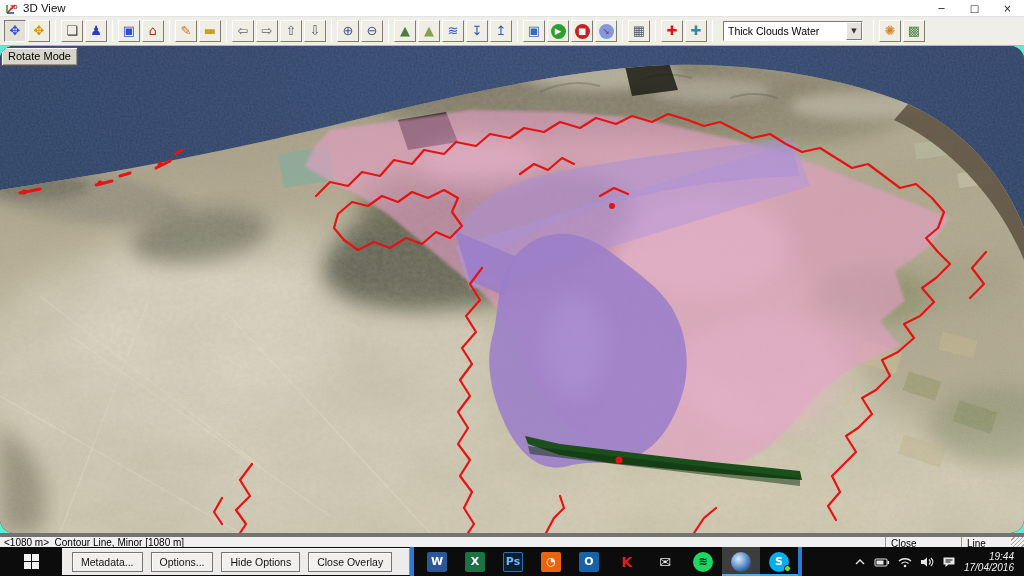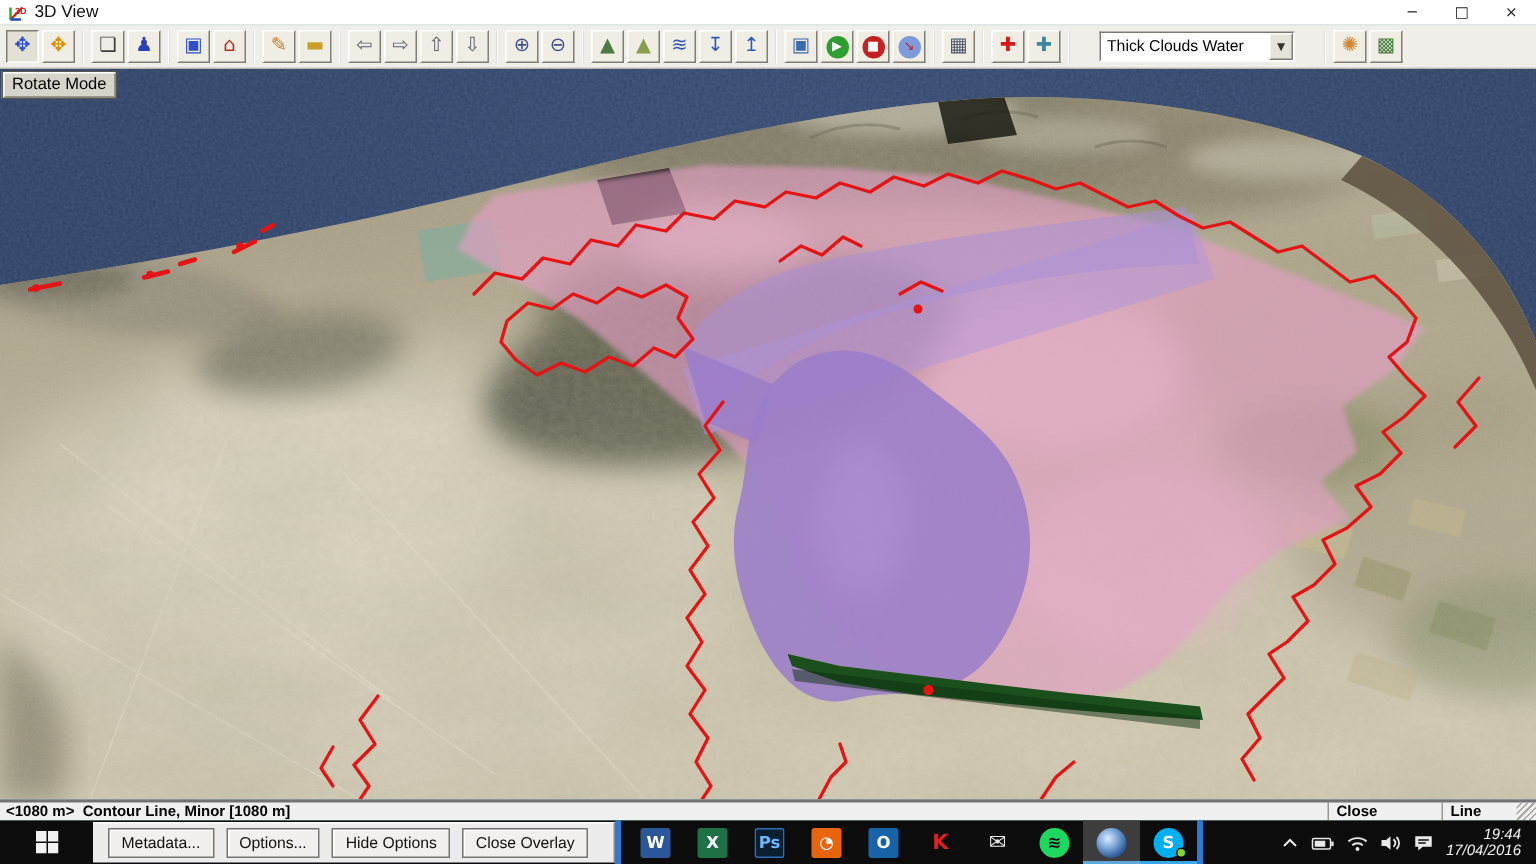--- a/index.html
+++ b/index.html
@@ -21,37 +21,37 @@
   .toolbar { position:absolute; left:0; top:17px; width:100%; height:29px; background:#f0eee8;
              border-bottom:1px solid #b9b7ae; display:flex; align-items:center; padding-left:3px; }
   .tbtn { width:22px; height:22px; margin:0 1px; background:#f0ede5;
           border:1px solid; border-color:#ffffff #7f7d75 #7f7d75 #ffffff;
           display:flex; align-items:center; justify-content:center; padding:0; }
   .tbtn.pressed { border-color:#7f7d75 #ffffff #ffffff #7f7d75; background:#e3e0d6; }
   .tglyph { font-family:"DejaVu Sans",sans-serif; font-size:13px; line-height:18px; }
   .tglyph.badge { width:15px; height:15px; border-radius:50%; font-size:8.5px; line-height:15px;
                   display:flex; align-items:center; justify-content:center; }
   .tsep { width:1px; height:22px; background:#8d8b83; border-right:1px solid #ffffff; margin:0 4px; }
-  .tb-select { width:130px; height:20px; margin:0 16px; background:#ffffff;
+  .tb-select { width:140px; height:20px; margin:0 6px; background:#ffffff;
                border:1px solid; border-color:#7b7971 #ffffff #ffffff #7b7971; display:flex; }
   .tb-select-val { flex:1; font-size:10.5px; line-height:18px; padding-left:4px; color:#000;
                    white-space:nowrap; overflow:hidden; }
   .tb-select-btn { width:16px; height:18px; background:#e6e3da; border:1px solid;
                    border-color:#ffffff #7f7d75 #7f7d75 #ffffff; font-size:7px; line-height:16px;
                    text-align:center; color:#333; font-family:"DejaVu Sans",sans-serif; }
 
-  .viewport { position:absolute; left:0; top:46px; width:1024px; height:487px; background:#2b3f63; overflow:hidden; }
+  .viewport { position:absolute; left:0; top:46px; width:1024px; height:487px; background:#2b3f63; overflow:hidden;border-radius:14px; }
   .viewport svg.scene { position:absolute; left:0; top:0; }
 
   .mode-tooltip { position:absolute; left:1px; top:1px; background:#d7d4cb; color:#000;
                   font-size:11px; line-height:13px; padding:2px 6px; border:1px solid #58564f;
                   box-shadow:inset 1px 1px 0 #ffffff, inset -1px -1px 0 #98958c; }
 
   .statusbar { position:absolute; left:0; top:533px; width:100%; height:14px; background:#f0f0f0;
-               border-top:2px solid #737373; display:flex; align-items:center; font-size:10px; color:#000;font-weight:bold; }
+               border-top:4px solid #737373; display:flex; align-items:center; font-size:10px; color:#000; }
   .sb-msg { flex:1; padding-left:4px; white-space:pre; }
   .sb-pane { border-left:1px solid #9a988f; height:100%; line-height:13px; padding-left:5px; }
   .sb-pane.rotate { width:76px; }
   .sb-pane.view { width:50px; }
   .sb-grip { width:13px; height:100%;
              background:repeating-linear-gradient(135deg, transparent 0 2px, #a9a79e 2px 3px); }
 
   
   .taskbar { position:absolute; left:0; top:547px; width:1024px; height:29px; background:#0c0c0c;
              display:flex; align-items:center; }

